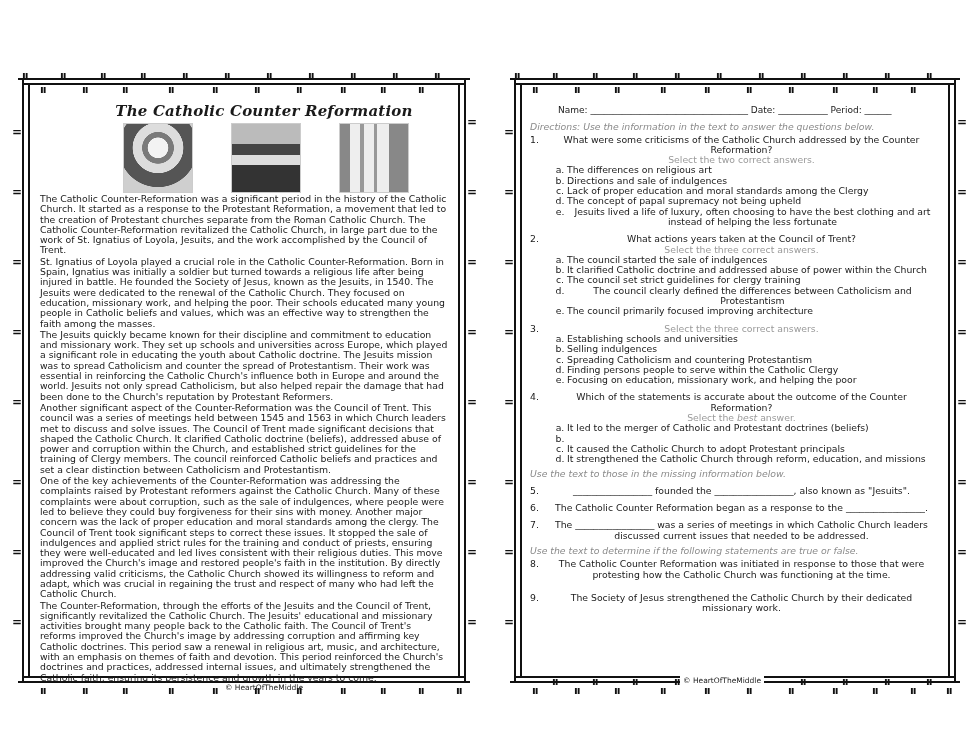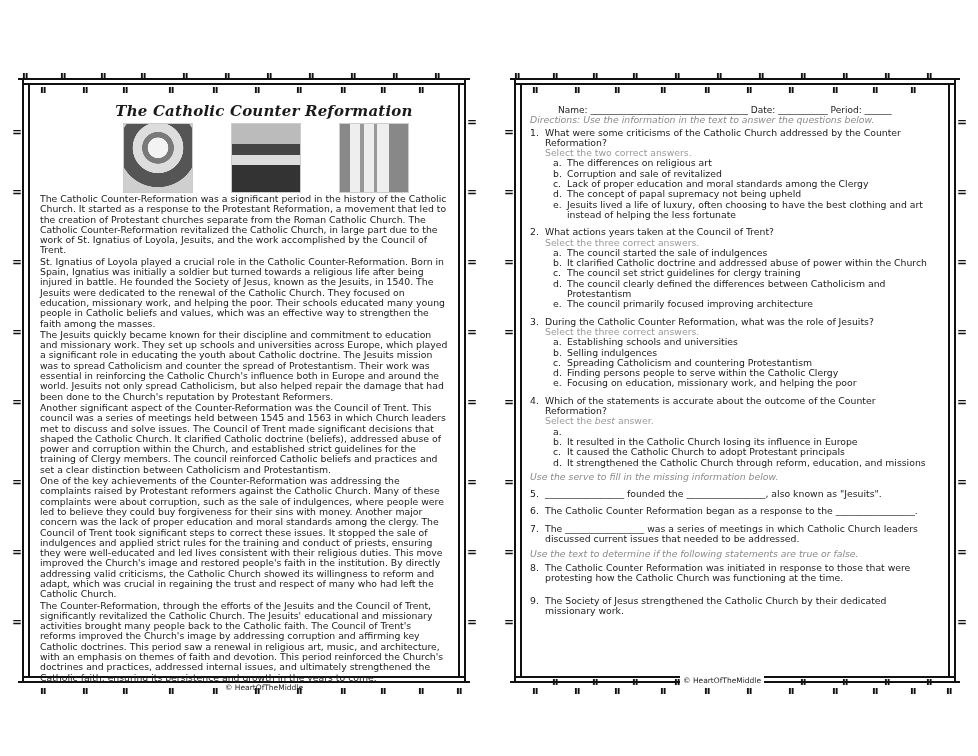--- a/index.html
+++ b/index.html
@@ -53,24 +53,24 @@
   .img.portrait { background:radial-gradient(circle at 50% 35%, #f3f3f3 0 18%, #7a7a7a 19% 28%, #ddd 29% 45%, #555 46% 70%, #cfcfcf 71%); }
   .img.council { background:linear-gradient(180deg,#bbb 0 30%,#444 30% 45%,#ddd 45% 60%,#333 60% 100%); }
   .img.jesuits { background:linear-gradient(90deg,#888 0 15%,#eee 15% 30%,#999 30% 35%,#eee 35% 50%,#999 50% 55%,#eee 55% 72%,#888 72%); }
   .article { font-size:9.3px; line-height:10.3px; margin-top:1px; }
   .article p { margin:0 0 1px 0; }
   .copyright { text-align:center; font-size:7.5px; margin-top:-1px; margin-left:40px; }
 
   
   .r-content { position:absolute; left:20px; right:22px; top:14px; bottom:14px; font-size:9.3px; line-height:10.3px; }
   .header-line { margin-top:13px; margin-left:28px; font-size:9px; }
-  .directions { color:#8a8a8a; font-style:italic; }
+  .directions { color:#8a8a8a; font-style:italic; margin-top:7px; }
   .q { display:flex; margin-top:2px; }
   .q .num { width:15px; flex:none; }
-  .q .body { flex:1; }
+  .q .body { flex:1;text-align:center; }
   .hint { color:#9a9a9a; }
   .opts { margin:0 0 0 8px; padding:0; list-style:none; }
   .opts li { display:flex; }
   .opts li .letter { width:14px; flex:none; }
   .gap { height:5px; }
   .gap-lg { height:11px; }
   .copyright-r { position:absolute; bottom:-2px; left:170px; font-size:7.5px; background:#fff; padding:0 3px; }
 </style>
 </head>
 <body>
@@ -235,21 +235,21 @@
       <div class="body">
         <div>What were some criticisms of the Catholic Church addressed by the Counter Reformation?</div>
         <div class="hint">Select the two correct answers.</div>
         <ul class="opts">
           <li>
               <span class="letter">a.</span>
               <span>The differences on religious art</span>
             </li>
           <li>
               <span class="letter">b.</span>
-              <span>Corruption and sale of revitalized</span>
+              <span>Directions and sale of indulgences</span>
             </li>
           <li>
               <span class="letter">c.</span>
               <span>Lack of proper education and moral standards among the Clergy</span>
             </li>
           <li>
               <span class="letter">d.</span>
               <span>The concept of papal supremacy not being upheld</span>
             </li>
           <li>
@@ -288,21 +288,20 @@
               <span>The council primarily focused improving architecture</span>
             </li>
         </ul>
       </div>
     </div>
     <div class="gap"></div>
 
     <div class="q">
       <span class="num">3.</span>
       <div class="body">
-        <div>During the Catholic Counter Reformation, what was the role of Jesuits?</div>
         <div class="hint">Select the three correct answers.</div>
         <ul class="opts">
           <li>
               <span class="letter">a.</span>
               <span>Establishing schools and universities</span>
             </li>
           <li>
               <span class="letter">b.</span>
               <span>Selling indulgences</span>
             </li>
@@ -324,38 +323,38 @@
     <div class="gap"></div>
 
     <div class="q">
       <span class="num">4.</span>
       <div class="body">
         <div>Which of the statements is accurate about the outcome of the Counter Reformation?</div>
         <div class="hint"><span>Select the </span><em>best</em><span> answer.</span></div>
         <ul class="opts">
           <li>
               <span class="letter">a.</span>
+              <span>It led to the merger of Catholic and Protestant doctrines (beliefs)</span>
             </li>
           <li>
               <span class="letter">b.</span>
-              <span>It resulted in the Catholic Church losing its influence in Europe</span>
             </li>
           <li>
               <span class="letter">c.</span>
               <span>It caused the Catholic Church to adopt Protestant principals</span>
             </li>
           <li>
               <span class="letter">d.</span>
               <span>It strengthened the Catholic Church through reform, education, and missions</span>
             </li>
         </ul>
       </div>
     </div>
 
-    <div class="directions" style="margin-top:4px">Use the serve to fill in the missing information below.</div>
+    <div class="directions" style="margin-top:4px">Use the text to those in the missing information below.</div>
     <div class="gap"></div>
     <div class="q">
       <span class="num">5.</span>
       <div class="body">_________________ founded the _________________, also known as "Jesuits".</div>
     </div>
     <div class="gap"></div>
     <div class="q">
       <span class="num">6.</span>
       <div class="body">The Catholic Counter Reformation began as a response to the _________________.</div>
     </div>

